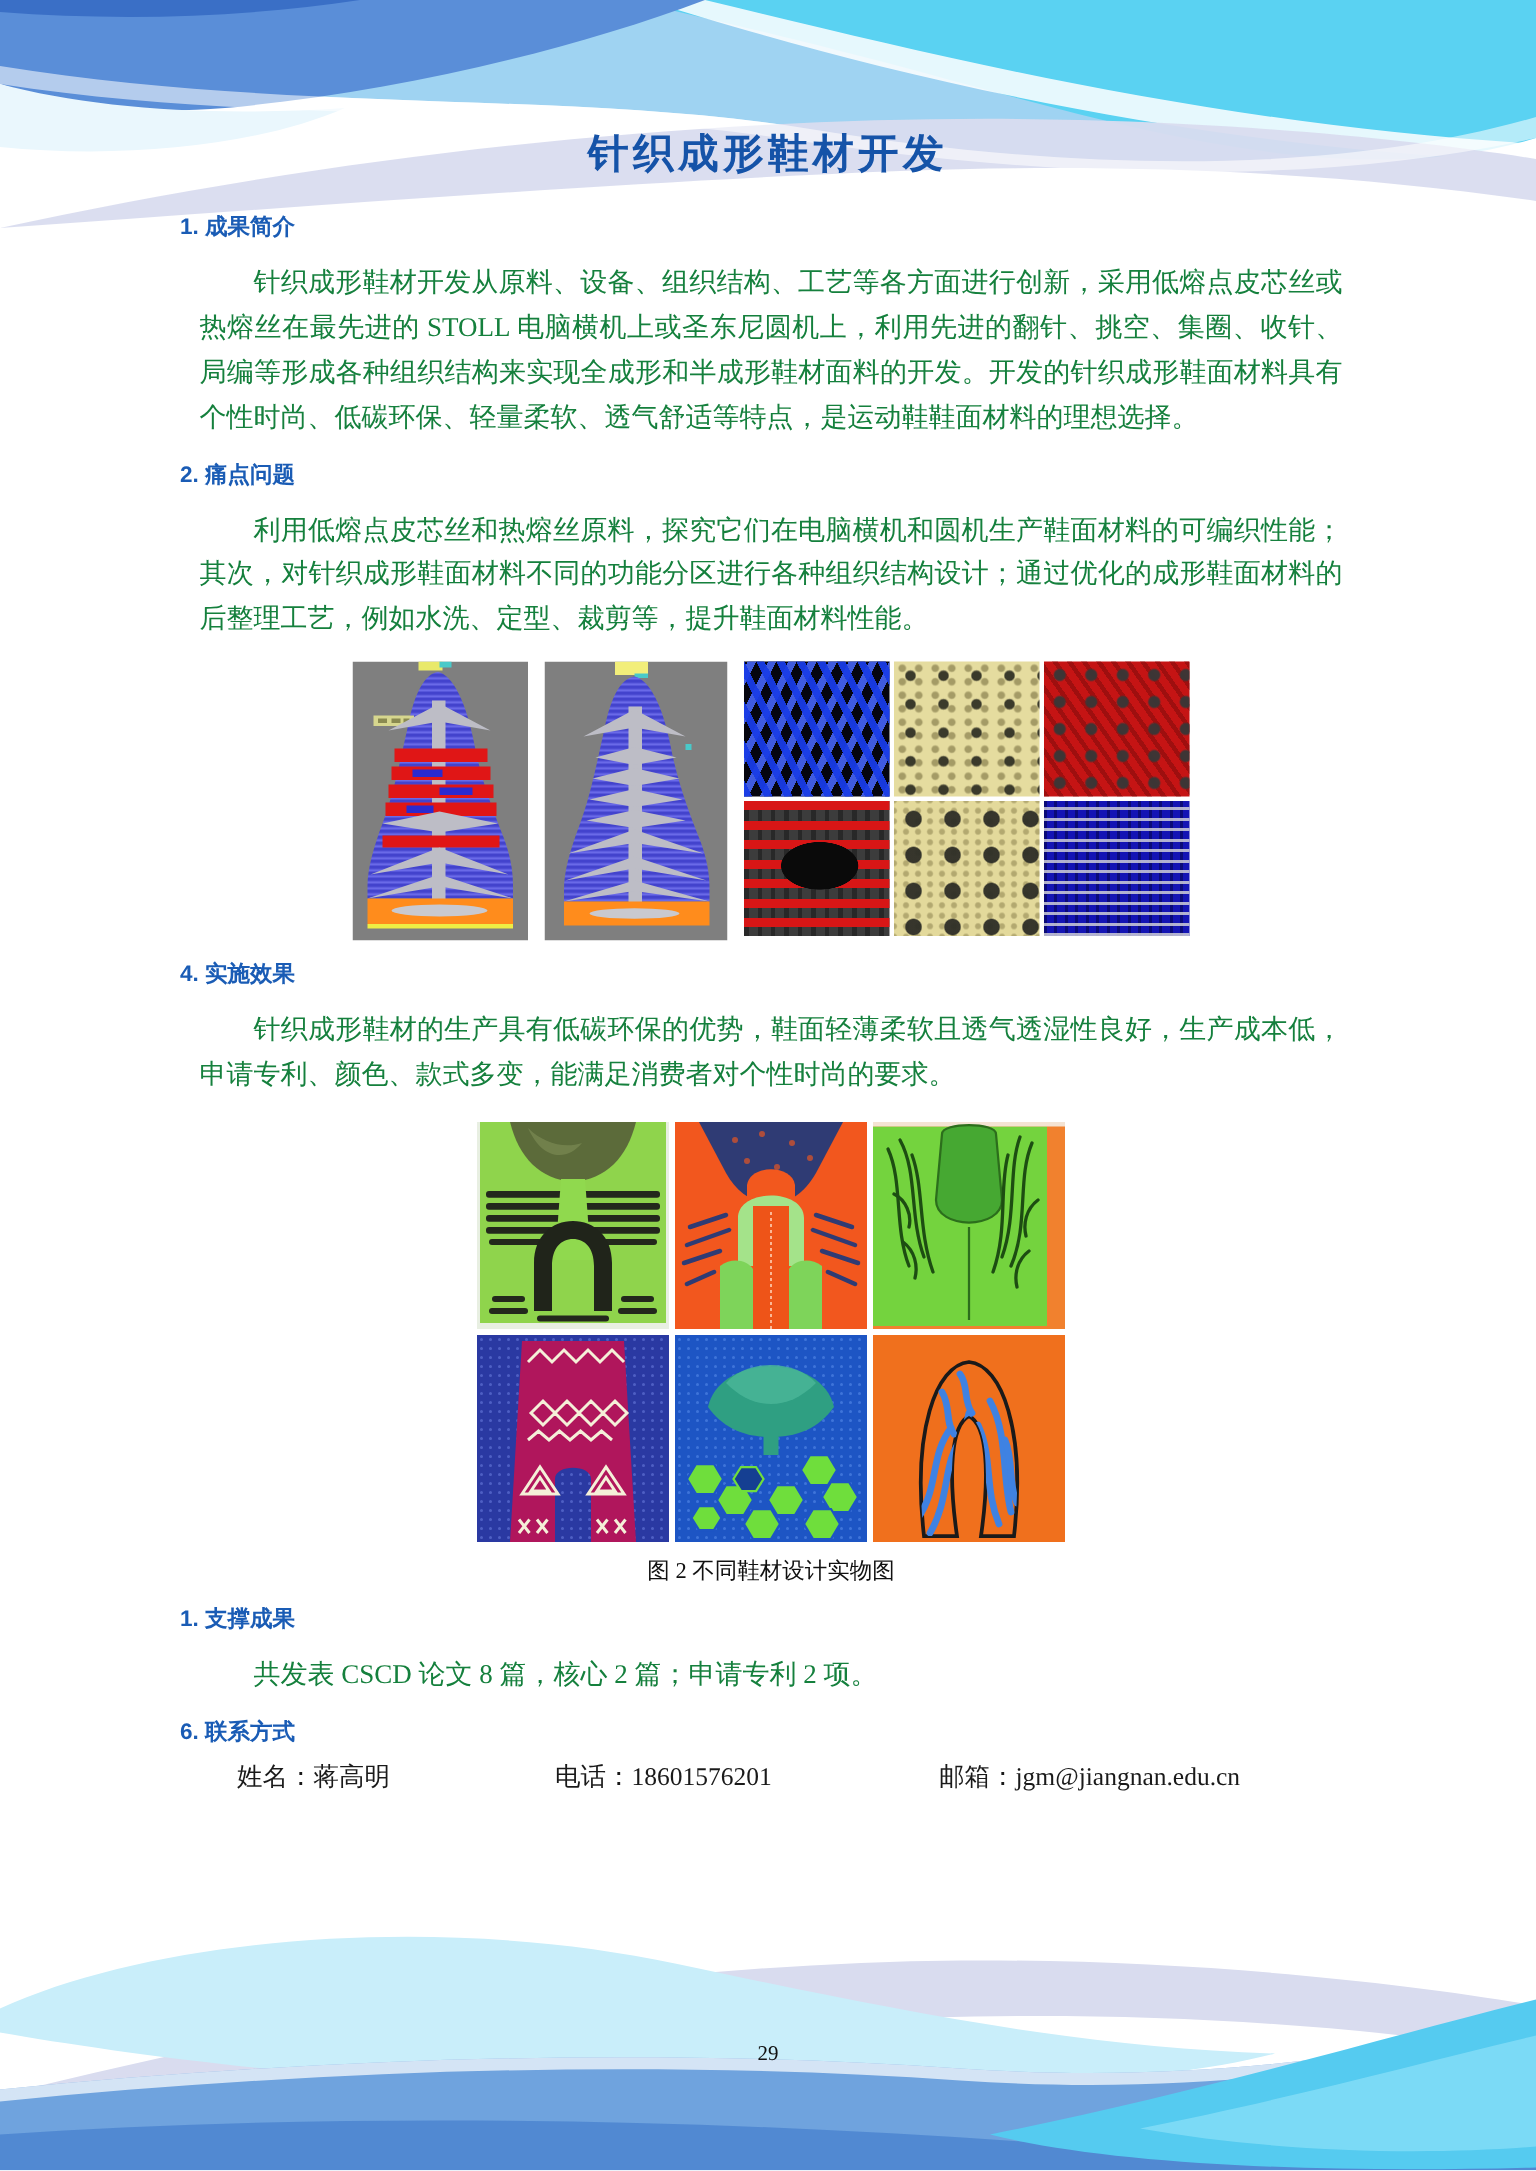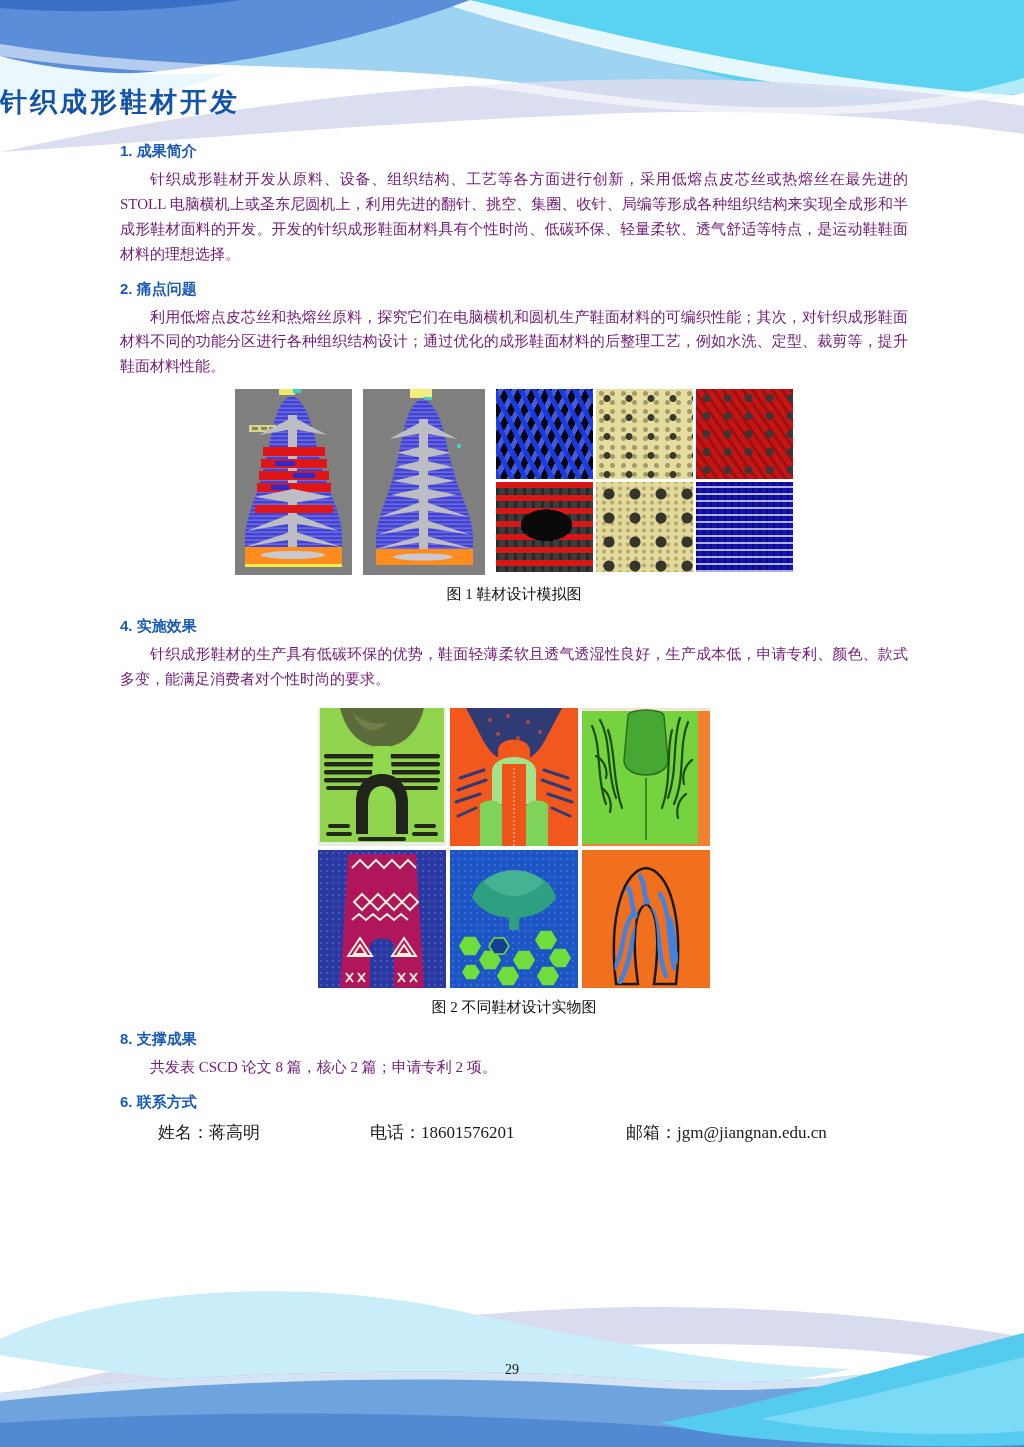--- a/index.html
+++ b/index.html
@@ -1,28 +1,28 @@
 <!DOCTYPE html>
 <html><head>
 <meta charset="utf-8">
 <style>
   html,body{margin:0;padding:0;background:#fff;}
   .page{position:relative;width:1024px;height:1447px;background:#ffffff;overflow:hidden;
         font-family:"Liberation Serif","DejaVu Serif",serif;}
   .deco{position:absolute;left:0;z-index:0;display:block;}
   .hdr{top:0;} .ftr{bottom:0;}
-  .doc-title{position:absolute;top:84px;left:0;width:100%;z-index:2;
+  .doc-title{position:absolute;top:84px;left:0;width:100%;text-align:center;z-index:2;
         font-family:"Liberation Sans","DejaVu Sans",sans-serif;font-weight:bold;
         font-size:27px;color:#1553a8;letter-spacing:3px;}
   .content{position:absolute;top:136px;left:120px;width:788px;z-index:2;}
   .sec-h{font-family:"Liberation Sans","DejaVu Sans",sans-serif;font-weight:bold;
         font-size:15px;color:#1a5cb5;margin:13px 0 6px 0;}
   .sec-h.first{margin-top:6px;}
-  .body-p{font-size:15px;color:#701a75;line-height:1.66;text-align:justify;
-        text-indent:2em;margin:0;}
+  .body-p{font-size:18px;color:#15803d;line-height:1.66;text-align:justify;
+        text-indent:2em;margin:13px;}
   .fig1-row{display:flex;justify-content:center;align-items:flex-start;gap:11px;margin-top:10px;}
   .swgrid{display:grid;grid-template-columns:repeat(3,97px);grid-auto-rows:90px;gap:3px;}
   .sw{width:97px;height:90px;}
   .sw1{background-color:#05050f;
        background-image:repeating-linear-gradient(63deg,rgba(25,60,230,.95) 0 5px,transparent 5px 12px),
                         repeating-linear-gradient(-63deg,rgba(70,100,245,.9) 0 5px,transparent 5px 12px);}
   .sw2{background-color:#e5dc9f;
        background-image:radial-gradient(circle,rgba(40,40,30,.9) 0 3px,transparent 4px),
                         radial-gradient(circle,rgba(100,90,45,.5) 0 2px,transparent 3px);
        background-size:22px 19px,11px 9px;}
@@ -148,21 +148,20 @@
       <div class="swgrid">
         <div class="sw sw1"></div>
         <div class="sw sw2"></div>
         <div class="sw sw3"></div>
         <div class="sw sw4"></div>
         <div class="sw sw5"></div>
         <div class="sw sw6"></div>
       </div>
     </div>
 
-    <div class="figcap">图 1 鞋材设计模拟图</div>
 
     <div class="sec-h">4. 实施效果</div>
     <p class="body-p">针织成形鞋材的生产具有低碳环保的优势，鞋面轻薄柔软且透气透湿性良好，生产成本低，申请专利、颜色、款式多变，能满足消费者对个性时尚的要求。</p>
 
     <div class="fig2-grid">
 
       <svg width="128" height="138" viewBox="0 0 128 138">
         <rect width="128" height="138" fill="#e8efe2"></rect>
         <rect x="2" y="0" width="124" height="134" fill="#8fd44c"></rect>
         <path d="M22,0 H106 C100,24 86,38 64,40 C42,38 28,24 22,0 Z" fill="#5c6b3a"></path>
@@ -290,21 +289,21 @@
           <path d="M78,44 C90,66 86,94 92,118"></path>
           <path d="M46,38 C52,48 48,58 54,66"></path>
           <path d="M58,26 C64,34 60,44 66,52"></path>
           <path d="M88,70 C94,84 90,100 96,112"></path>
         </g>
       </svg>
     </div>
 
     <div class="figcap">图 2 不同鞋材设计实物图</div>
 
-    <div class="sec-h">8. 支撑成果</div>
+    <div class="sec-h">1. 支撑成果</div>
     <p class="body-p">共发表 CSCD 论文 8 篇，核心 2 篇；申请专利 2 项。</p>
 
     <div class="sec-h">6. 联系方式</div>
     <div class="contact-row">
       <span class="c1">姓名：蒋高明</span>
       <span class="c2">电话：18601576201</span>
       <span class="c3">邮箱：jgm@jiangnan.edu.cn</span>
     </div>
 
   </div>

